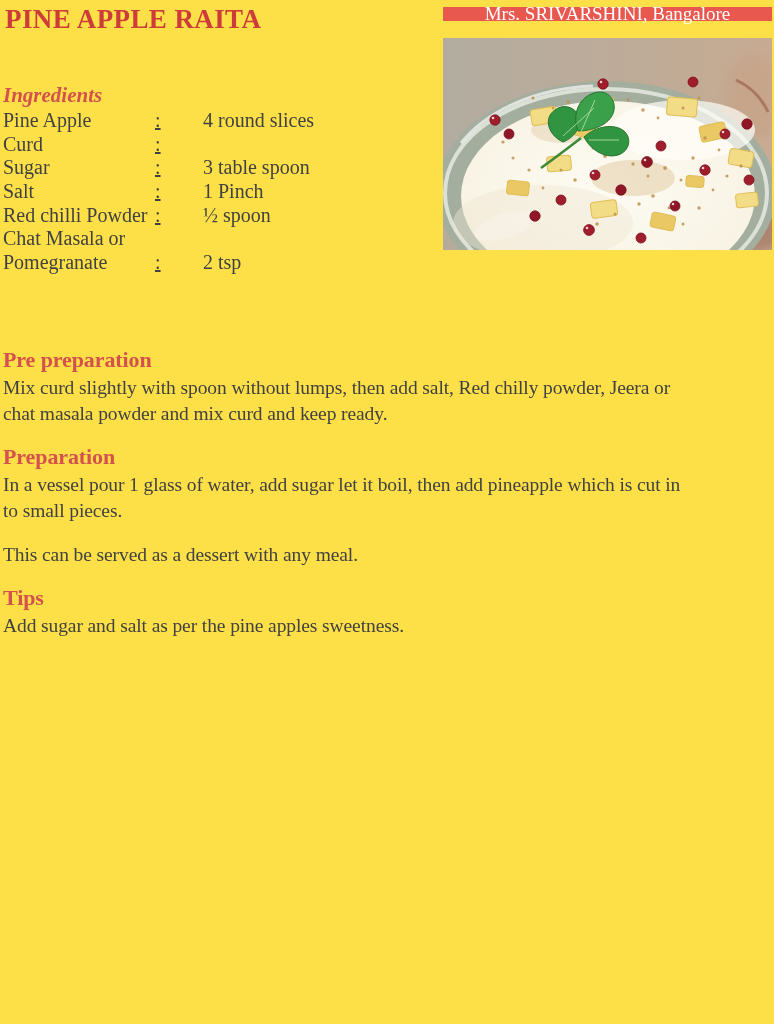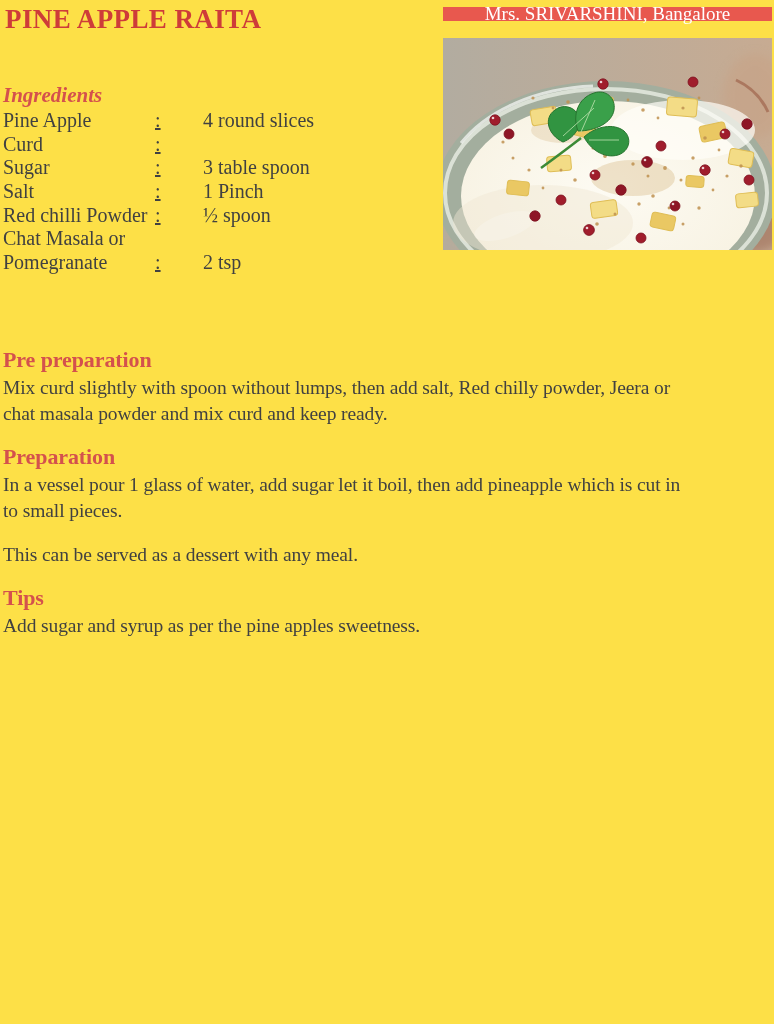--- a/index.html
+++ b/index.html
@@ -236,18 +236,18 @@
         <div class="line">to small pieces.</div>
       </div>
       <div class="para">
         <div class="line">This can be served as a dessert with any meal.</div>
       </div>
     </div>
 
     <div class="section">
       <h2>Tips</h2>
       <div class="para">
-        <div class="line">Add sugar and syrup as per the pine apples sweetness.</div>
+        <div class="line">Add sugar and salt as per the pine apples sweetness.</div>
       </div>
     </div>
 
   </div>
 </div>
 
 </body></html>

